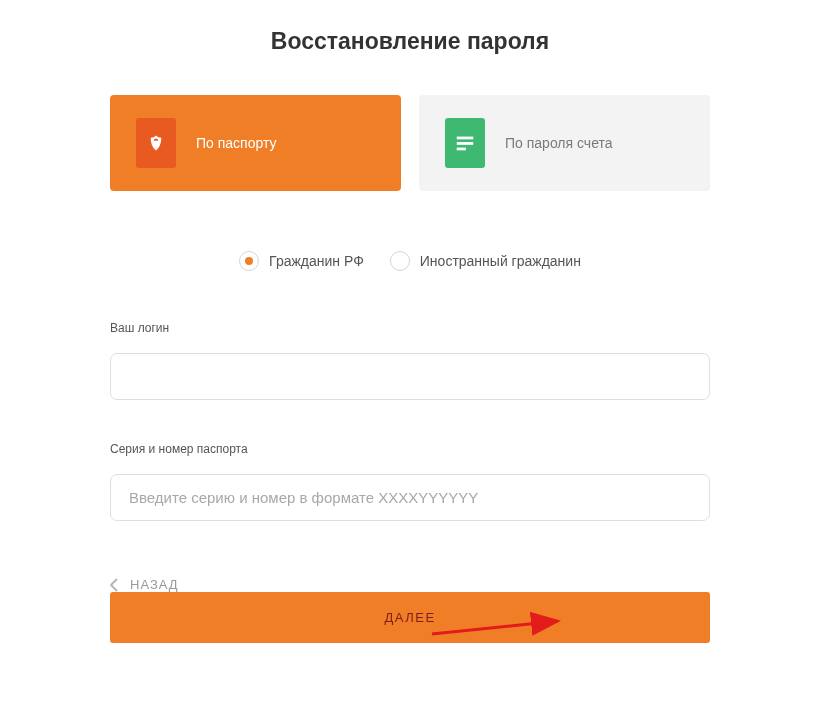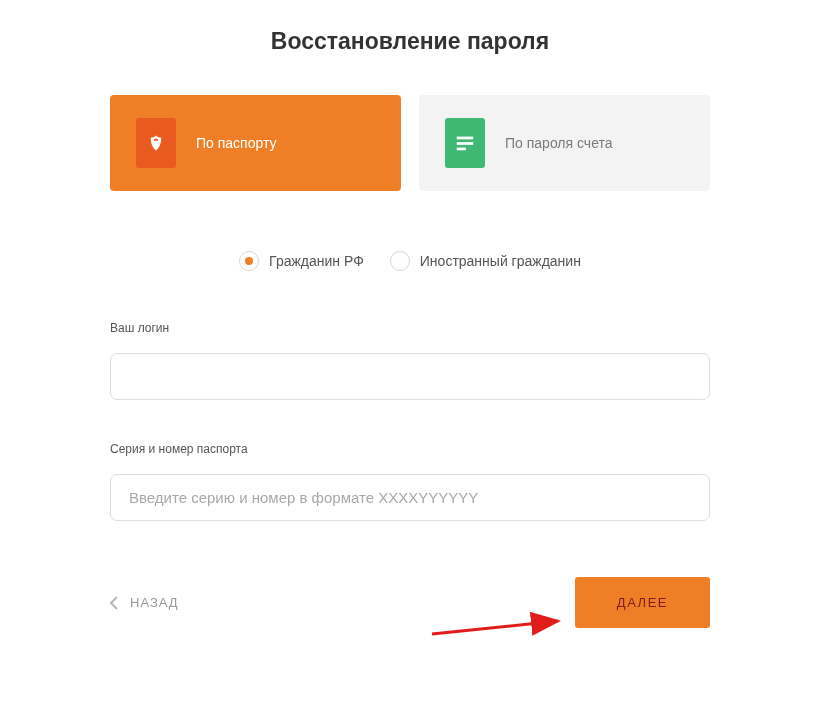--- a/index.html
+++ b/index.html
@@ -132,20 +132,21 @@
       color: #333333;
       outline: none;
     }
     .text-input::placeholder {
       color: #a8a8a8;
     }
     .footer-row {
       display: flex;
       justify-content: space-between;
       margin-top: 56px;
+      flex-direction: column;
     }
     .back-btn {
       display: flex;
       align-items: center;
       gap: 12px;
       cursor: pointer;
       background: none;
       border: none;
       padding: 0;
     }

